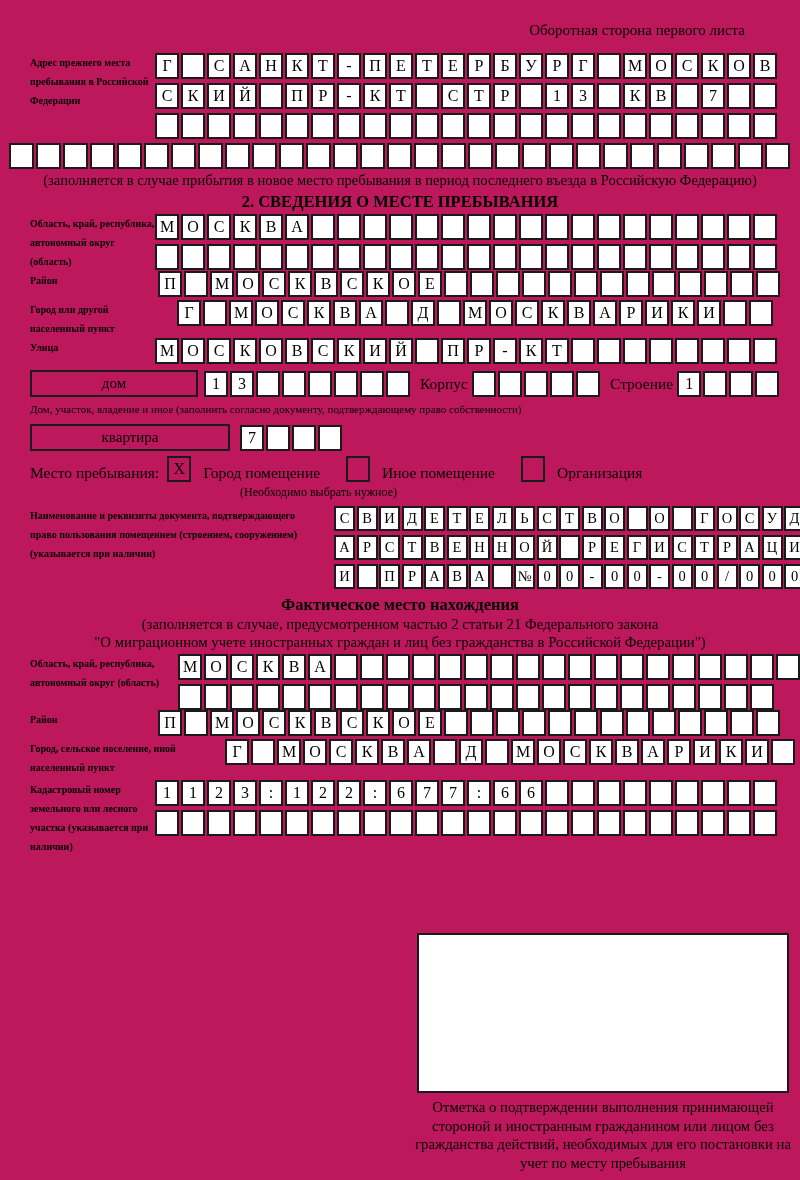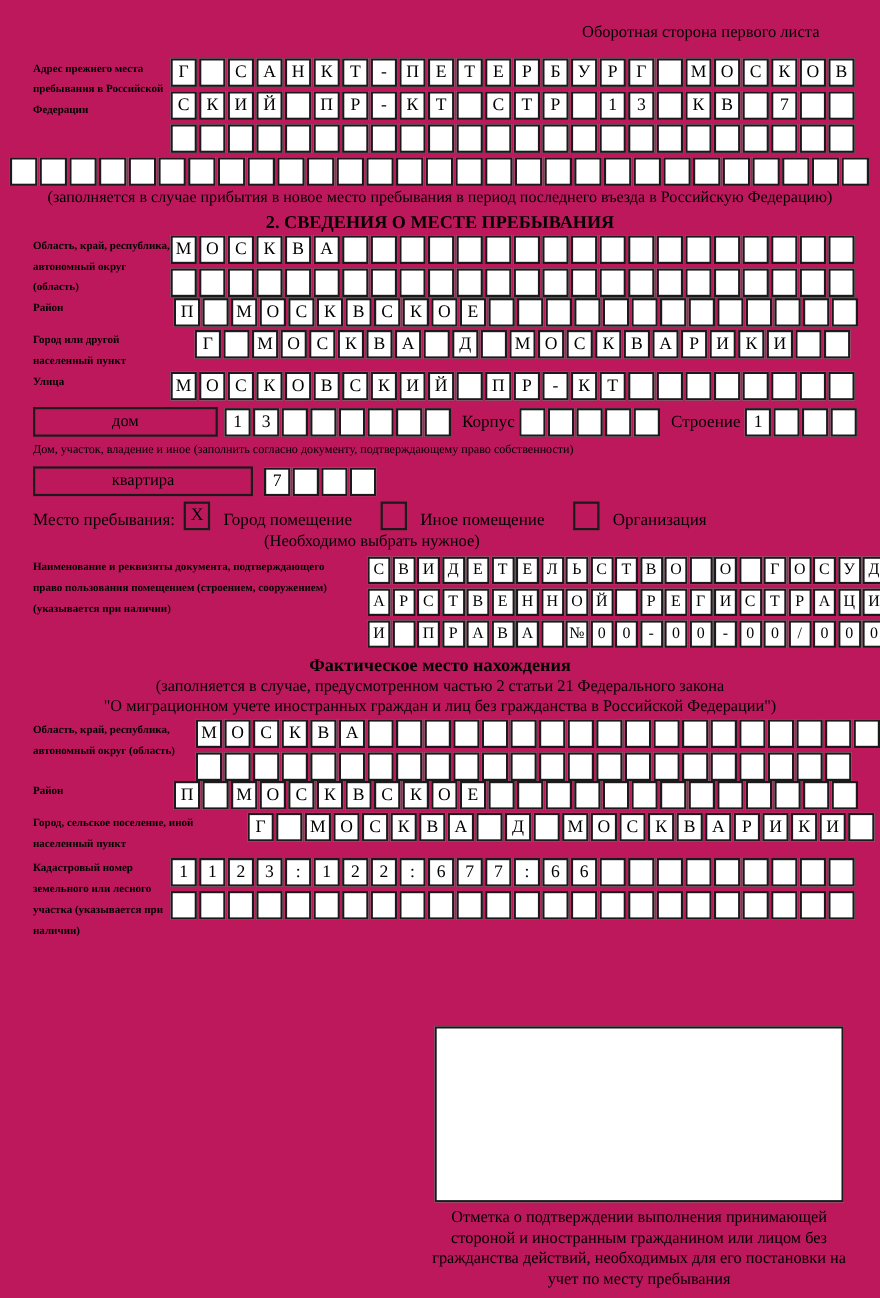--- a/index.html
+++ b/index.html
@@ -38,23 +38,23 @@
   .wb-house{width:168px;margin-right:6px;}
   .wb-apt{width:200px;margin-right:10px;}
   .inline-label{font-size:15.5px;margin:0 4px 0 10px;white-space:nowrap;}
   .place-row{display:flex;align-items:flex-end;margin:5px 10px 0 30px;}
   .place-label{font-size:15.5px;margin-right:8px;white-space:nowrap;}
   .checkbox{
     flex:none;width:24px;height:26px;box-sizing:border-box;border:2px solid #1a1a1a;
     display:flex;align-items:center;justify-content:center;font-size:16px;margin-right:12px;
   }
   .opt-label{font-size:15.5px;margin-right:26px;white-space:nowrap;}
-  .note-under{margin:1px 0 0 240px;font-size:15px;line-height:18px;}
+  .note-under{margin:1px 0 0 240px;font-size:12px;line-height:18px;}
   .fact-note{text-align:center;font-size:14.8px;line-height:18px;}
-  .stamp-area{position:absolute;left:395px;bottom:8px;width:375px;}
+  .stamp-area{position:absolute;left:417px;bottom:8px;width:375px;}
   .stamp-box{width:372px;height:160px;box-sizing:border-box;border:2.5px solid #1a1a1a;background:#fff;}
   .stamp-caption{margin-top:5px;width:390px;margin-left:-9px;text-align:center;font-size:14.8px;line-height:18.5px;}
 </style>
 </head>
 <body>
 
 <div class="page">
 
   <div class="top-note">Оборотная сторона первого листа</div>
 

